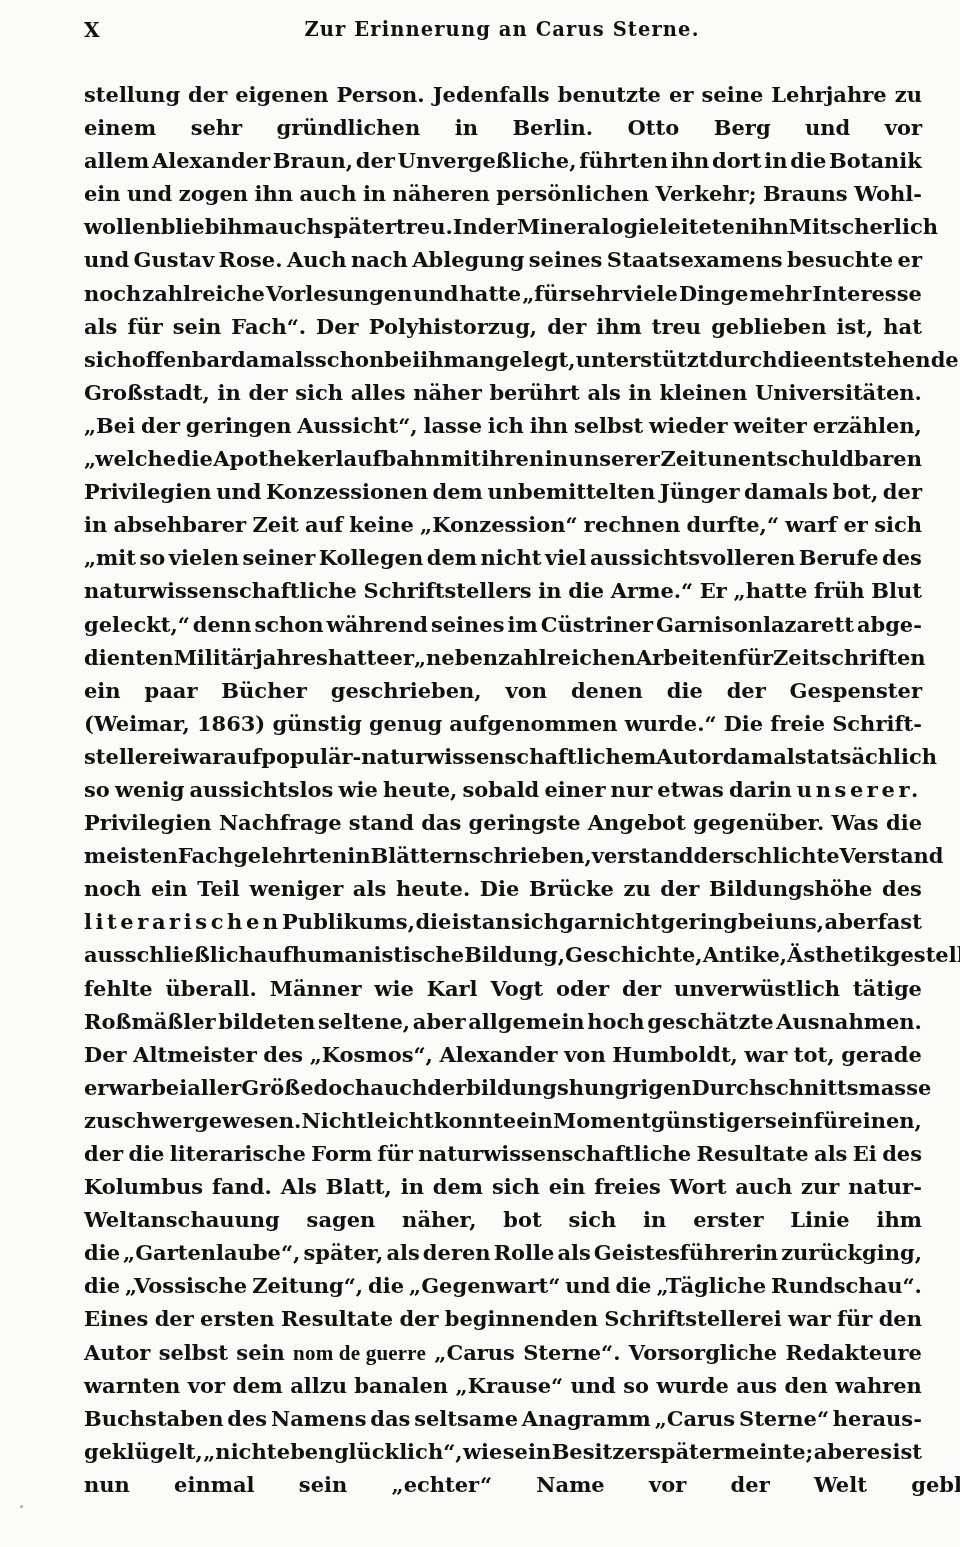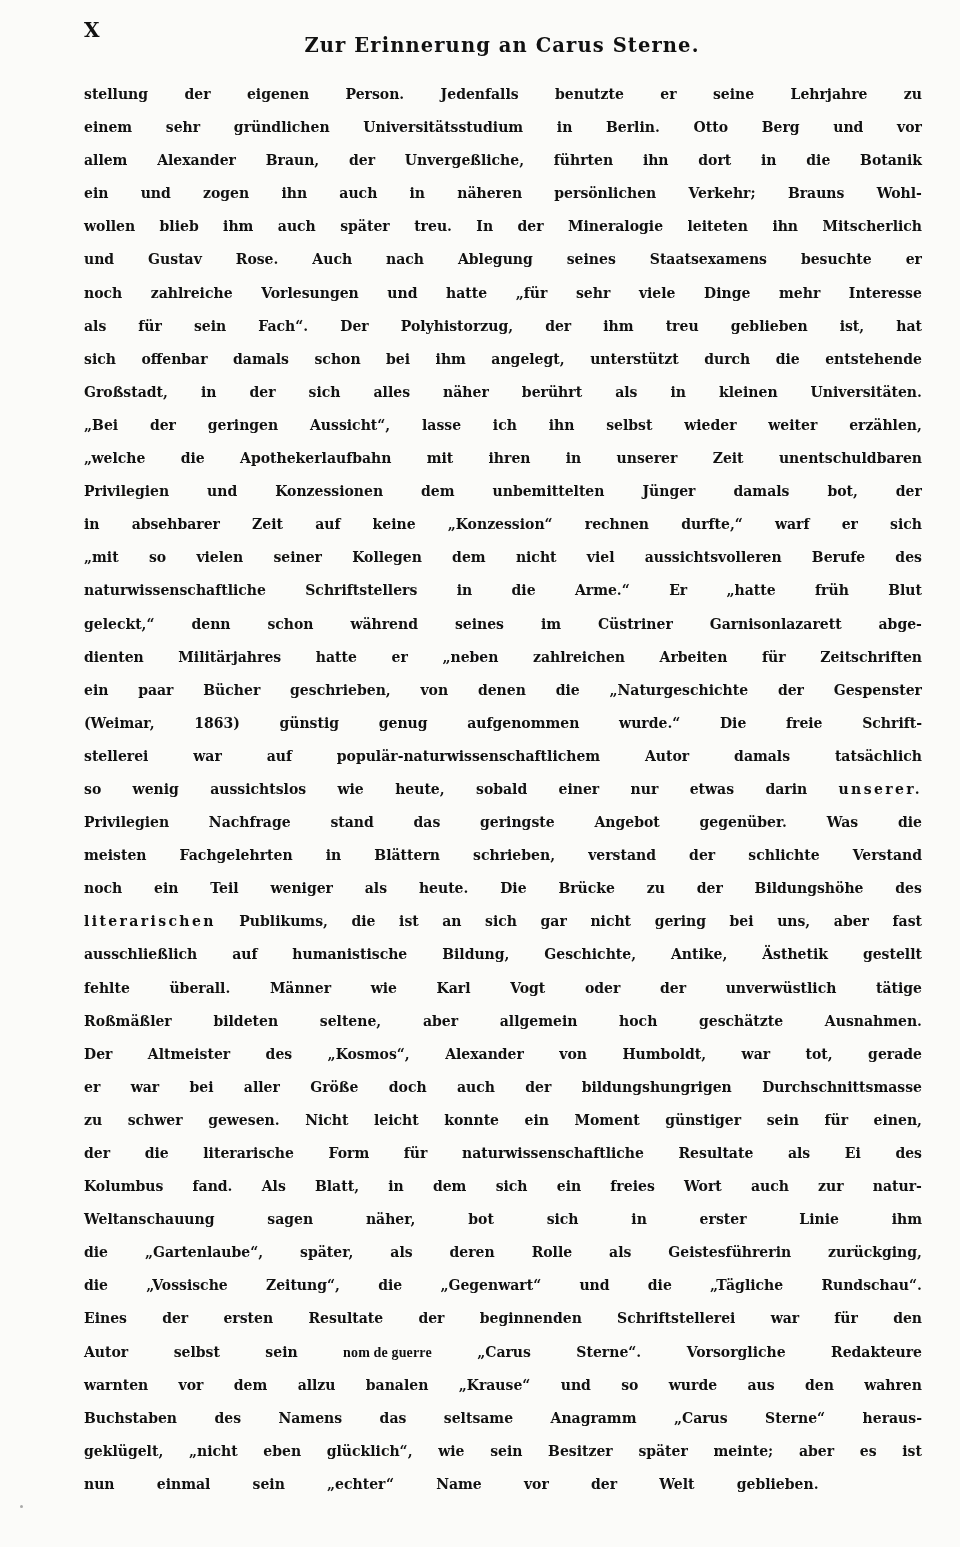--- a/index.html
+++ b/index.html
@@ -38,21 +38,21 @@
     position: absolute;
     left: 0;
     top: 0;
     font-size: 20px;
     font-weight: 700;
     letter-spacing: 0.5px;
   }
   .head-title {
     position: absolute;
     left: 0;
-    top: 16px;
+    top: 0;
     width: 836px;
     text-align: center;
     font-size: 19.5px;
     font-weight: 700;
     letter-spacing: 1.1px;
   }
 
   
   .textblock {
     position: absolute;
@@ -60,21 +60,21 @@
     top: 78px;
     width: 838px;
   }
 
   
   .ln {
     display: flex;
     width: 838px;
     height: 33.1px;
     line-height: 33.1px;
-    font-size: 14px;
+    font-size: 21px;
     font-weight: 700;
     white-space: pre;
     overflow: visible;
     align-items: baseline;
   }
   
   .ln.just {
     justify-content: space-between;
   }
   
@@ -117,38 +117,38 @@
 
 <div class="page">
 
   <div class="running-head">
     <span class="folio">X</span>
     <span class="head-title">Zur Erinnerung an Carus Sterne.</span>
   </div>
 
   <div class="textblock" id="textblock">
       <div class="ln just"><span class="w">stellung</span><span class="w">der</span><span class="w">eigenen</span><span class="w">Person.</span><span class="w">Jedenfalls</span><span class="w">benutzte</span><span class="w">er</span><span class="w">seine</span><span class="w">Lehrjahre</span><span class="w">zu</span></div>
-      <div class="ln just"><span class="w">einem</span><span class="w">sehr</span><span class="w">gründlichen</span><span class="w">Universitätsstudium</span><span class="w">in</span><span class="w">Berlin.</span><span class="w">Otto</span><span class="w">Berg</span><span class="w">und</span><span class="w">vor</span></div>
+      <div class="ln just"><span class="w">einem</span><span class="w">sehr</span><span class="w">gründlichen</span><span class="w">in</span><span class="w">Berlin.</span><span class="w">Otto</span><span class="w">Berg</span><span class="w">und</span><span class="w">vor</span></div>
       <div class="ln just"><span class="w">allem</span><span class="w">Alexander</span><span class="w">Braun,</span><span class="w">der</span><span class="w">Unvergeßliche,</span><span class="w">führten</span><span class="w">ihn</span><span class="w">dort</span><span class="w">in</span><span class="w">die</span><span class="w">Botanik</span></div>
       <div class="ln just"><span class="w">ein</span><span class="w">und</span><span class="w">zogen</span><span class="w">ihn</span><span class="w">auch</span><span class="w">in</span><span class="w">näheren</span><span class="w">persönlichen</span><span class="w">Verkehr;</span><span class="w">Brauns</span><span class="w">Wohl-</span></div>
       <div class="ln just"><span class="w">wollen</span><span class="w">blieb</span><span class="w">ihm</span><span class="w">auch</span><span class="w">später</span><span class="w">treu.</span><span class="w">In</span><span class="w">der</span><span class="w">Mineralogie</span><span class="w">leiteten</span><span class="w">ihn</span><span class="w">Mitscherlich</span></div>
       <div class="ln just"><span class="w">und</span><span class="w">Gustav</span><span class="w">Rose.</span><span class="w">Auch</span><span class="w">nach</span><span class="w">Ablegung</span><span class="w">seines</span><span class="w">Staatsexamens</span><span class="w">besuchte</span><span class="w">er</span></div>
       <div class="ln just"><span class="w">noch</span><span class="w">zahlreiche</span><span class="w">Vorlesungen</span><span class="w">und</span><span class="w">hatte</span><span class="w">„für</span><span class="w">sehr</span><span class="w">viele</span><span class="w">Dinge</span><span class="w">mehr</span><span class="w">Interesse</span></div>
       <div class="ln just"><span class="w">als</span><span class="w">für</span><span class="w">sein</span><span class="w">Fach“.</span><span class="w">Der</span><span class="w">Polyhistorzug,</span><span class="w">der</span><span class="w">ihm</span><span class="w">treu</span><span class="w">geblieben</span><span class="w">ist,</span><span class="w">hat</span></div>
       <div class="ln just"><span class="w">sich</span><span class="w">offenbar</span><span class="w">damals</span><span class="w">schon</span><span class="w">bei</span><span class="w">ihm</span><span class="w">angelegt,</span><span class="w">unterstützt</span><span class="w">durch</span><span class="w">die</span><span class="w">entstehende</span></div>
       <div class="ln just"><span class="w">Großstadt,</span><span class="w">in</span><span class="w">der</span><span class="w">sich</span><span class="w">alles</span><span class="w">näher</span><span class="w">berührt</span><span class="w">als</span><span class="w">in</span><span class="w">kleinen</span><span class="w">Universitäten.</span></div>
       <div class="ln just"><span class="w">„Bei</span><span class="w">der</span><span class="w">geringen</span><span class="w">Aussicht“,</span><span class="w">lasse</span><span class="w">ich</span><span class="w">ihn</span><span class="w">selbst</span><span class="w">wieder</span><span class="w">weiter</span><span class="w">erzählen,</span></div>
       <div class="ln just"><span class="w">„welche</span><span class="w">die</span><span class="w">Apothekerlaufbahn</span><span class="w">mit</span><span class="w">ihren</span><span class="w">in</span><span class="w">unserer</span><span class="w">Zeit</span><span class="w">unentschuldbaren</span></div>
       <div class="ln just"><span class="w">Privilegien</span><span class="w">und</span><span class="w">Konzessionen</span><span class="w">dem</span><span class="w">unbemittelten</span><span class="w">Jünger</span><span class="w">damals</span><span class="w">bot,</span><span class="w">der</span></div>
       <div class="ln just"><span class="w">in</span><span class="w">absehbarer</span><span class="w">Zeit</span><span class="w">auf</span><span class="w">keine</span><span class="w">„Konzession“</span><span class="w">rechnen</span><span class="w">durfte,“</span><span class="w">warf</span><span class="w">er</span><span class="w">sich</span></div>
       <div class="ln just"><span class="w">„mit</span><span class="w">so</span><span class="w">vielen</span><span class="w">seiner</span><span class="w">Kollegen</span><span class="w">dem</span><span class="w">nicht</span><span class="w">viel</span><span class="w">aussichtsvolleren</span><span class="w">Berufe</span><span class="w">des</span></div>
       <div class="ln just"><span class="w">naturwissenschaftliche</span><span class="w">Schriftstellers</span><span class="w">in</span><span class="w">die</span><span class="w">Arme.“</span><span class="w">Er</span><span class="w">„hatte</span><span class="w">früh</span><span class="w">Blut</span></div>
       <div class="ln just"><span class="w">geleckt,“</span><span class="w">denn</span><span class="w">schon</span><span class="w">während</span><span class="w">seines</span><span class="w">im</span><span class="w">Cüstriner</span><span class="w">Garnisonlazarett</span><span class="w">abge-</span></div>
       <div class="ln just"><span class="w">dienten</span><span class="w">Militärjahres</span><span class="w">hatte</span><span class="w">er</span><span class="w">„neben</span><span class="w">zahlreichen</span><span class="w">Arbeiten</span><span class="w">für</span><span class="w">Zeitschriften</span></div>
-      <div class="ln just"><span class="w">ein</span><span class="w">paar</span><span class="w">Bücher</span><span class="w">geschrieben,</span><span class="w">von</span><span class="w">denen</span><span class="w">die</span><span class="w">„Naturgeschichte</span><span class="w">der</span><span class="w">Gespenster</span></div>
+      <div class="ln just"><span class="w">ein</span><span class="w">paar</span><span class="w">Bücher</span><span class="w">geschrieben,</span><span class="w">von</span><span class="w">denen</span><span class="w">die</span><span class="w">der</span><span class="w">Gespenster</span></div>
       <div class="ln just"><span class="w">(Weimar,</span><span class="w">1863)</span><span class="w">günstig</span><span class="w">genug</span><span class="w">aufgenommen</span><span class="w">wurde.“</span><span class="w">Die</span><span class="w">freie</span><span class="w">Schrift-</span></div>
       <div class="ln just"><span class="w">stellerei</span><span class="w">war</span><span class="w">auf</span><span class="w">populär-naturwissenschaftlichem</span><span class="w">Autor</span><span class="w">damals</span><span class="w">tatsächlich</span></div>
       <div class="ln just"><span class="w">so</span><span class="w">wenig</span><span class="w">aussichtslos</span><span class="w">wie</span><span class="w">heute,</span><span class="w">sobald</span><span class="w">einer</span><span class="w">nur</span><span class="w">etwas</span><span class="w">darin</span><span class="w sperr">unserer.</span></div>
       <div class="ln just"><span class="w">Privilegien</span><span class="w">Nachfrage</span><span class="w">stand</span><span class="w">das</span><span class="w">geringste</span><span class="w">Angebot</span><span class="w">gegenüber.</span><span class="w">Was</span><span class="w">die</span></div>
       <div class="ln just"><span class="w">meisten</span><span class="w">Fachgelehrten</span><span class="w">in</span><span class="w">Blättern</span><span class="w">schrieben,</span><span class="w">verstand</span><span class="w">der</span><span class="w">schlichte</span><span class="w">Verstand</span></div>
       <div class="ln just"><span class="w">noch</span><span class="w">ein</span><span class="w">Teil</span><span class="w">weniger</span><span class="w">als</span><span class="w">heute.</span><span class="w">Die</span><span class="w">Brücke</span><span class="w">zu</span><span class="w">der</span><span class="w">Bildungshöhe</span><span class="w">des</span></div>
       <div class="ln just"><span class="w sperr">literarischen</span><span class="w">Publikums,</span><span class="w">die</span><span class="w">ist</span><span class="w">an</span><span class="w">sich</span><span class="w">gar</span><span class="w">nicht</span><span class="w">gering</span><span class="w">bei</span><span class="w">uns,</span><span class="w">aber</span><span class="w">fast</span></div>
       <div class="ln just"><span class="w">ausschließlich</span><span class="w">auf</span><span class="w">humanistische</span><span class="w">Bildung,</span><span class="w">Geschichte,</span><span class="w">Antike,</span><span class="w">Ästhetik</span><span class="w">gestellt</span></div>
       <div class="ln just"><span class="w">fehlte</span><span class="w">überall.</span><span class="w">Männer</span><span class="w">wie</span><span class="w">Karl</span><span class="w">Vogt</span><span class="w">oder</span><span class="w">der</span><span class="w">unverwüstlich</span><span class="w">tätige</span></div>
       <div class="ln just"><span class="w">Roßmäßler</span><span class="w">bildeten</span><span class="w">seltene,</span><span class="w">aber</span><span class="w">allgemein</span><span class="w">hoch</span><span class="w">geschätzte</span><span class="w">Ausnahmen.</span></div>

